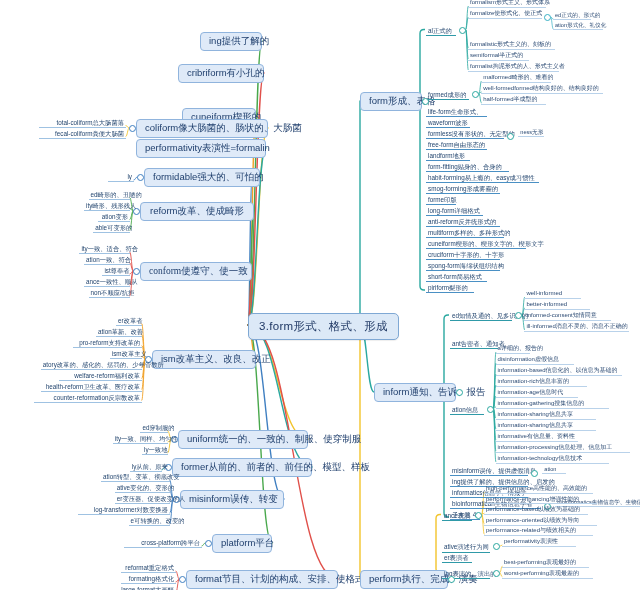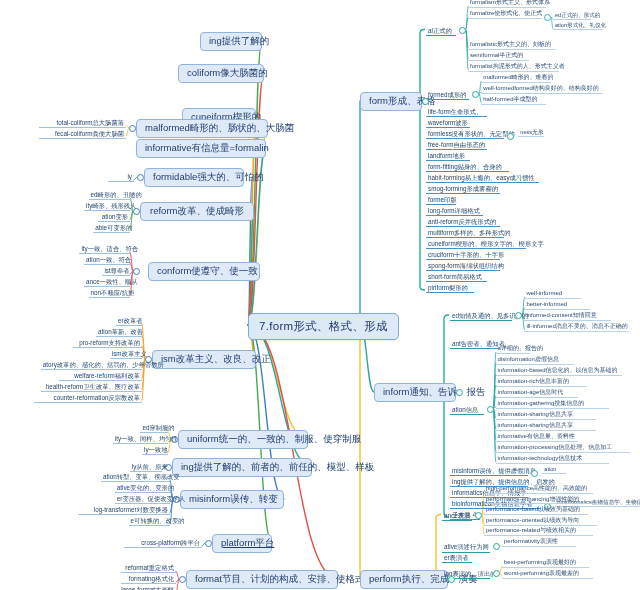--- a/index.html
+++ b/index.html
@@ -152,39 +152,39 @@
       <path d="M482,514.5 C483,514.5 483,513.2 484,513.2" stroke="#f2c42c" fill="none" stroke-width="0.8" stroke-linecap="round"></path>
       <path d="M482,514.5 C483,514.5 483,523.8000000000001 484,523.8000000000001" stroke="#f2c42c" fill="none" stroke-width="0.8" stroke-linecap="round"></path>
       <path d="M482,514.5 C483,514.5 483,534.4000000000001 484,534.4000000000001" stroke="#f2c42c" fill="none" stroke-width="0.8" stroke-linecap="round"></path>
       <path d="M500,546.3000000000001 C501,546.3000000000001 501,545.0000000000001 502,545.0000000000001" stroke="#f2c42c" fill="none" stroke-width="0.8" stroke-linecap="round"></path>
       <path d="M500,572.8000000000002 C501,572.8000000000002 501,566.2000000000002 502,566.2000000000002" stroke="#f2c42c" fill="none" stroke-width="0.8" stroke-linecap="round"></path>
       <path d="M500,572.8000000000002 C501,572.8000000000002 501,576.8000000000002 502,576.8000000000002" stroke="#f2c42c" fill="none" stroke-width="0.8" stroke-linecap="round"></path>
       <path d="M441,514.5 L440,514.5 Q436,514.5 436,518.5 L436,568.8000000000002 Q436,572.8000000000002 440,572.8000000000002 L441,572.8000000000002" stroke="#f2c42c" fill="none" stroke-width="1.4"></path>
       <path d="M448,579 L436,579" stroke="#f2c42c" fill="none" stroke-width="1.6"></path>
     </svg>
   <div id="nodes">
-      <div class="node root" style="left: 248px; top: 313px;">7.form形式、格式、形成</div>
+      <div class="node root" style="left: 248px; top: 313px;">3.form形式、格式、形成</div>
       <div class="node main" style="left: 200px; top: 32px; width: 62px; text-align: center;">ing提供了解的</div>
-      <div class="node main" style="left: 178px; top: 64px; width: 86px; text-align: center;">coliform像大肠菌的</div>
+      <div class="node main" style="left: 178px; top: 64px; width: 86px; text-align: center;">cribriform有小孔的</div>
       <div class="node main" style="left: 182px; top: 108px; width: 74px; text-align: center;">cuneiform楔形的</div>
-      <div class="node main" style="left: 136px; top: 119px; width: 132px; text-align: center;">malformed畸形的、肠状的、大肠菌</div>
+      <div class="node main" style="left: 136px; top: 119px; width: 132px; text-align: center;">coliform像大肠菌的、肠状的、大肠菌</div>
       <div class="dotmark d-blue" style="left: 129px; top: 125px;"></div>
       <div class="node sub" style="left: 38.6px; top: 117.5px; width: 87.4px; text-align: right;">total-coliform总大肠菌落</div>
       <div class="node sub" style="left: 38.6px; top: 128.5px; width: 87.4px; text-align: right;">fecal-coliform粪便大肠菌</div>
-      <div class="node main" style="left: 136px; top: 139px; width: 130px; text-align: center;">informative有信息量=formalin</div>
-      <div class="node main" style="left: 144px; top: 168px; width: 100px; text-align: left;">formidable强大的、可怕的</div>
+      <div class="node main" style="left: 136px; top: 139px; width: 130px; text-align: center;">performativity表演性=formalin</div>
+      <div class="node main" style="left: 144px; top: 168px; width: 116px; text-align: left;">formidable强大的、可怕的</div>
       <div class="dotmark d-blue" style="left: 137px; top: 174px;"></div>
       <div class="node sub" style="left: 108px; top: 172px; width: 26px; text-align: right;">ly</div>
       <div class="node main" style="left: 140px; top: 202px; width: 114px; text-align: center;">reform改革、使成畸形</div>
       <div class="dotmark d-blue" style="left: 133px; top: 208px;"></div>
       <div class="node sub" style="left: 88.6px; top: 189.5px; width: 41.4px; text-align: right;">ed畸形的、丑陋的</div>
       <div class="node sub" style="left: 84px; top: 200.5px; width: 46px; text-align: right;">ity畸形、残形残人</div>
       <div class="node sub" style="left: 97.8px; top: 211.5px; width: 32.2px; text-align: right;">ation变形</div>
       <div class="node sub" style="left: 93.2px; top: 222.5px; width: 36.8px; text-align: right;">able可变形的</div>
-      <div class="node main" style="left: 148px; top: 262px; width: 112px; text-align: center;">conform使遵守、使一致</div>
+      <div class="node main" style="left: 140px; top: 262px; width: 112px; text-align: center; font-family: Liberation Serif, serif;">conform使遵守、使一致</div>
       <div class="dotmark d-blue" style="left: 133px; top: 268px;"></div>
       <div class="node sub" style="left: 79.4px; top: 244px; width: 50.6px; text-align: right;">ity一致、适合、符合</div>
       <div class="node sub" style="left: 84px; top: 255px; width: 46px; text-align: right;">ation一致、符合</div>
       <div class="node sub" style="left: 102.4px; top: 266px; width: 27.6px; text-align: right;">ist尊奉者</div>
       <div class="node sub" style="left: 84px; top: 277px; width: 46px; text-align: right;">ance一致性、顺从</div>
       <div class="node sub" style="left: 88.6px; top: 288px; width: 41.4px; text-align: right;">non不顺应/抗拒</div>
       <div class="node main" style="left: 152px; top: 350px; width: 104px; text-align: center;">ism改革主义、改良、改正</div>
       <div class="dotmark d-blue" style="left: 145px; top: 356px;"></div>
       <div class="node sub" style="left: 116px; top: 315.5px; width: 26px; text-align: right;">er改革者</div>
       <div class="node sub" style="left: 96px; top: 326.5px; width: 46px; text-align: right;">ation革新、改善</div>
@@ -192,31 +192,31 @@
       <div class="node sub" style="left: 109.8px; top: 348.5px; width: 32.2px; text-align: right;">ism改革主义</div>
       <div class="node sub" style="left: 40.8px; top: 359.5px; width: 101.2px; text-align: right;">atory改革的、感化的、惩罚的、少年管教所</div>
       <div class="node sub" style="left: 59.2px; top: 370.5px; width: 82.8px; text-align: right;">welfare-reform福利改革</div>
       <div class="node sub" style="left: 40.8px; top: 381.5px; width: 101.2px; text-align: right;">health-reform卫生改革、医疗改革</div>
       <div class="node sub" style="left: 34px; top: 392.5px; width: 108px; text-align: right;">counter-reformation反宗教改革</div>
       <div class="node main" style="left: 178px; top: 430px; width: 130px; text-align: center;">uniform统一的、一致的、制服、使穿制服</div>
       <div class="dotmark d-blue" style="left: 171px; top: 436px;"></div>
       <div class="node sub" style="left: 140.4px; top: 423px; width: 27.6px; text-align: right;">ed穿制服的</div>
       <div class="node sub" style="left: 112.8px; top: 434px; width: 55.2px; text-align: right;">ity一致、同样、均匀性</div>
       <div class="node sub" style="left: 142px; top: 445px; width: 26px; text-align: right;">ly一致地</div>
-      <div class="node main" style="left: 172px; top: 458px; width: 140px; text-align: center;">ing提供了解的、前者的、前任的、模型、样板</div>
+      <div class="node main" style="left: 172px; top: 458px; width: 140px; text-align: center;">former从前的、前者的、前任的、模型、样板</div>
       <div class="dotmark d-blue" style="left: 165px; top: 464px;"></div>
       <div class="node sub" style="left: 129.8px; top: 462px; width: 32.2px; text-align: right;">ly从前、原来</div>
       <div class="node main" style="left: 180px; top: 490px; width: 104px; text-align: center;">misinform误传、转变</div>
       <div class="dotmark d-blue" style="left: 173px; top: 496px;"></div>
       <div class="node sub" style="left: 101px; top: 472px; width: 69px; text-align: right;">ation转型、变革、彻底改变</div>
       <div class="node sub" style="left: 114.8px; top: 483px; width: 55.2px; text-align: right;">ative变化的、变形的</div>
       <div class="node sub" style="left: 114.8px; top: 494px; width: 55.2px; text-align: right;">er变压器、促使改变的人</div>
       <div class="node sub" style="left: 78px; top: 505px; width: 92px; text-align: right;">log-transformer对数变换器</div>
       <div class="node sub" style="left: 128.6px; top: 516px; width: 41.4px; text-align: right;">e可转换的、改变的</div>
-      <div class="node main" style="left: 212px; top: 534px; width: 60px; text-align: center; text-decoration: underline;">platform平台</div>
+      <div class="node main" style="left: 212px; top: 534px; width: 60px; text-align: center;">platform平台</div>
       <div class="dotmark d-blue" style="left: 205px; top: 540px;"></div>
       <div class="node sub" style="left: 123.8px; top: 538px; width: 78.2px; text-align: right;">cross-platform跨平台</div>
       <div class="node main" style="left: 186px; top: 570px; width: 152px; text-align: center;">format节目、计划的构成、安排、使格式化</div>
       <div class="dotmark d-blue" style="left: 179px; top: 576px;"></div>
       <div class="node sub" style="left: 120.8px; top: 563px; width: 55.2px; text-align: right;">reformat重定格式</div>
       <div class="node sub" style="left: 120.8px; top: 574px; width: 55.2px; text-align: right;">formating格式化</div>
       <div class="node sub" style="left: 107px; top: 585px; width: 69px; text-align: right;">large-format大画幅</div>
       <div class="node main" style="left: 360px; top: 92px; width: 62px; text-align: center;">form形成、表格</div>
       <div class="node sub tealline" style="left: 426px; top: 25.5px; width: 30px;">al正式的</div>
       <div class="dotmark d-teal" style="left: 459px; top: 26.5px;"></div>

